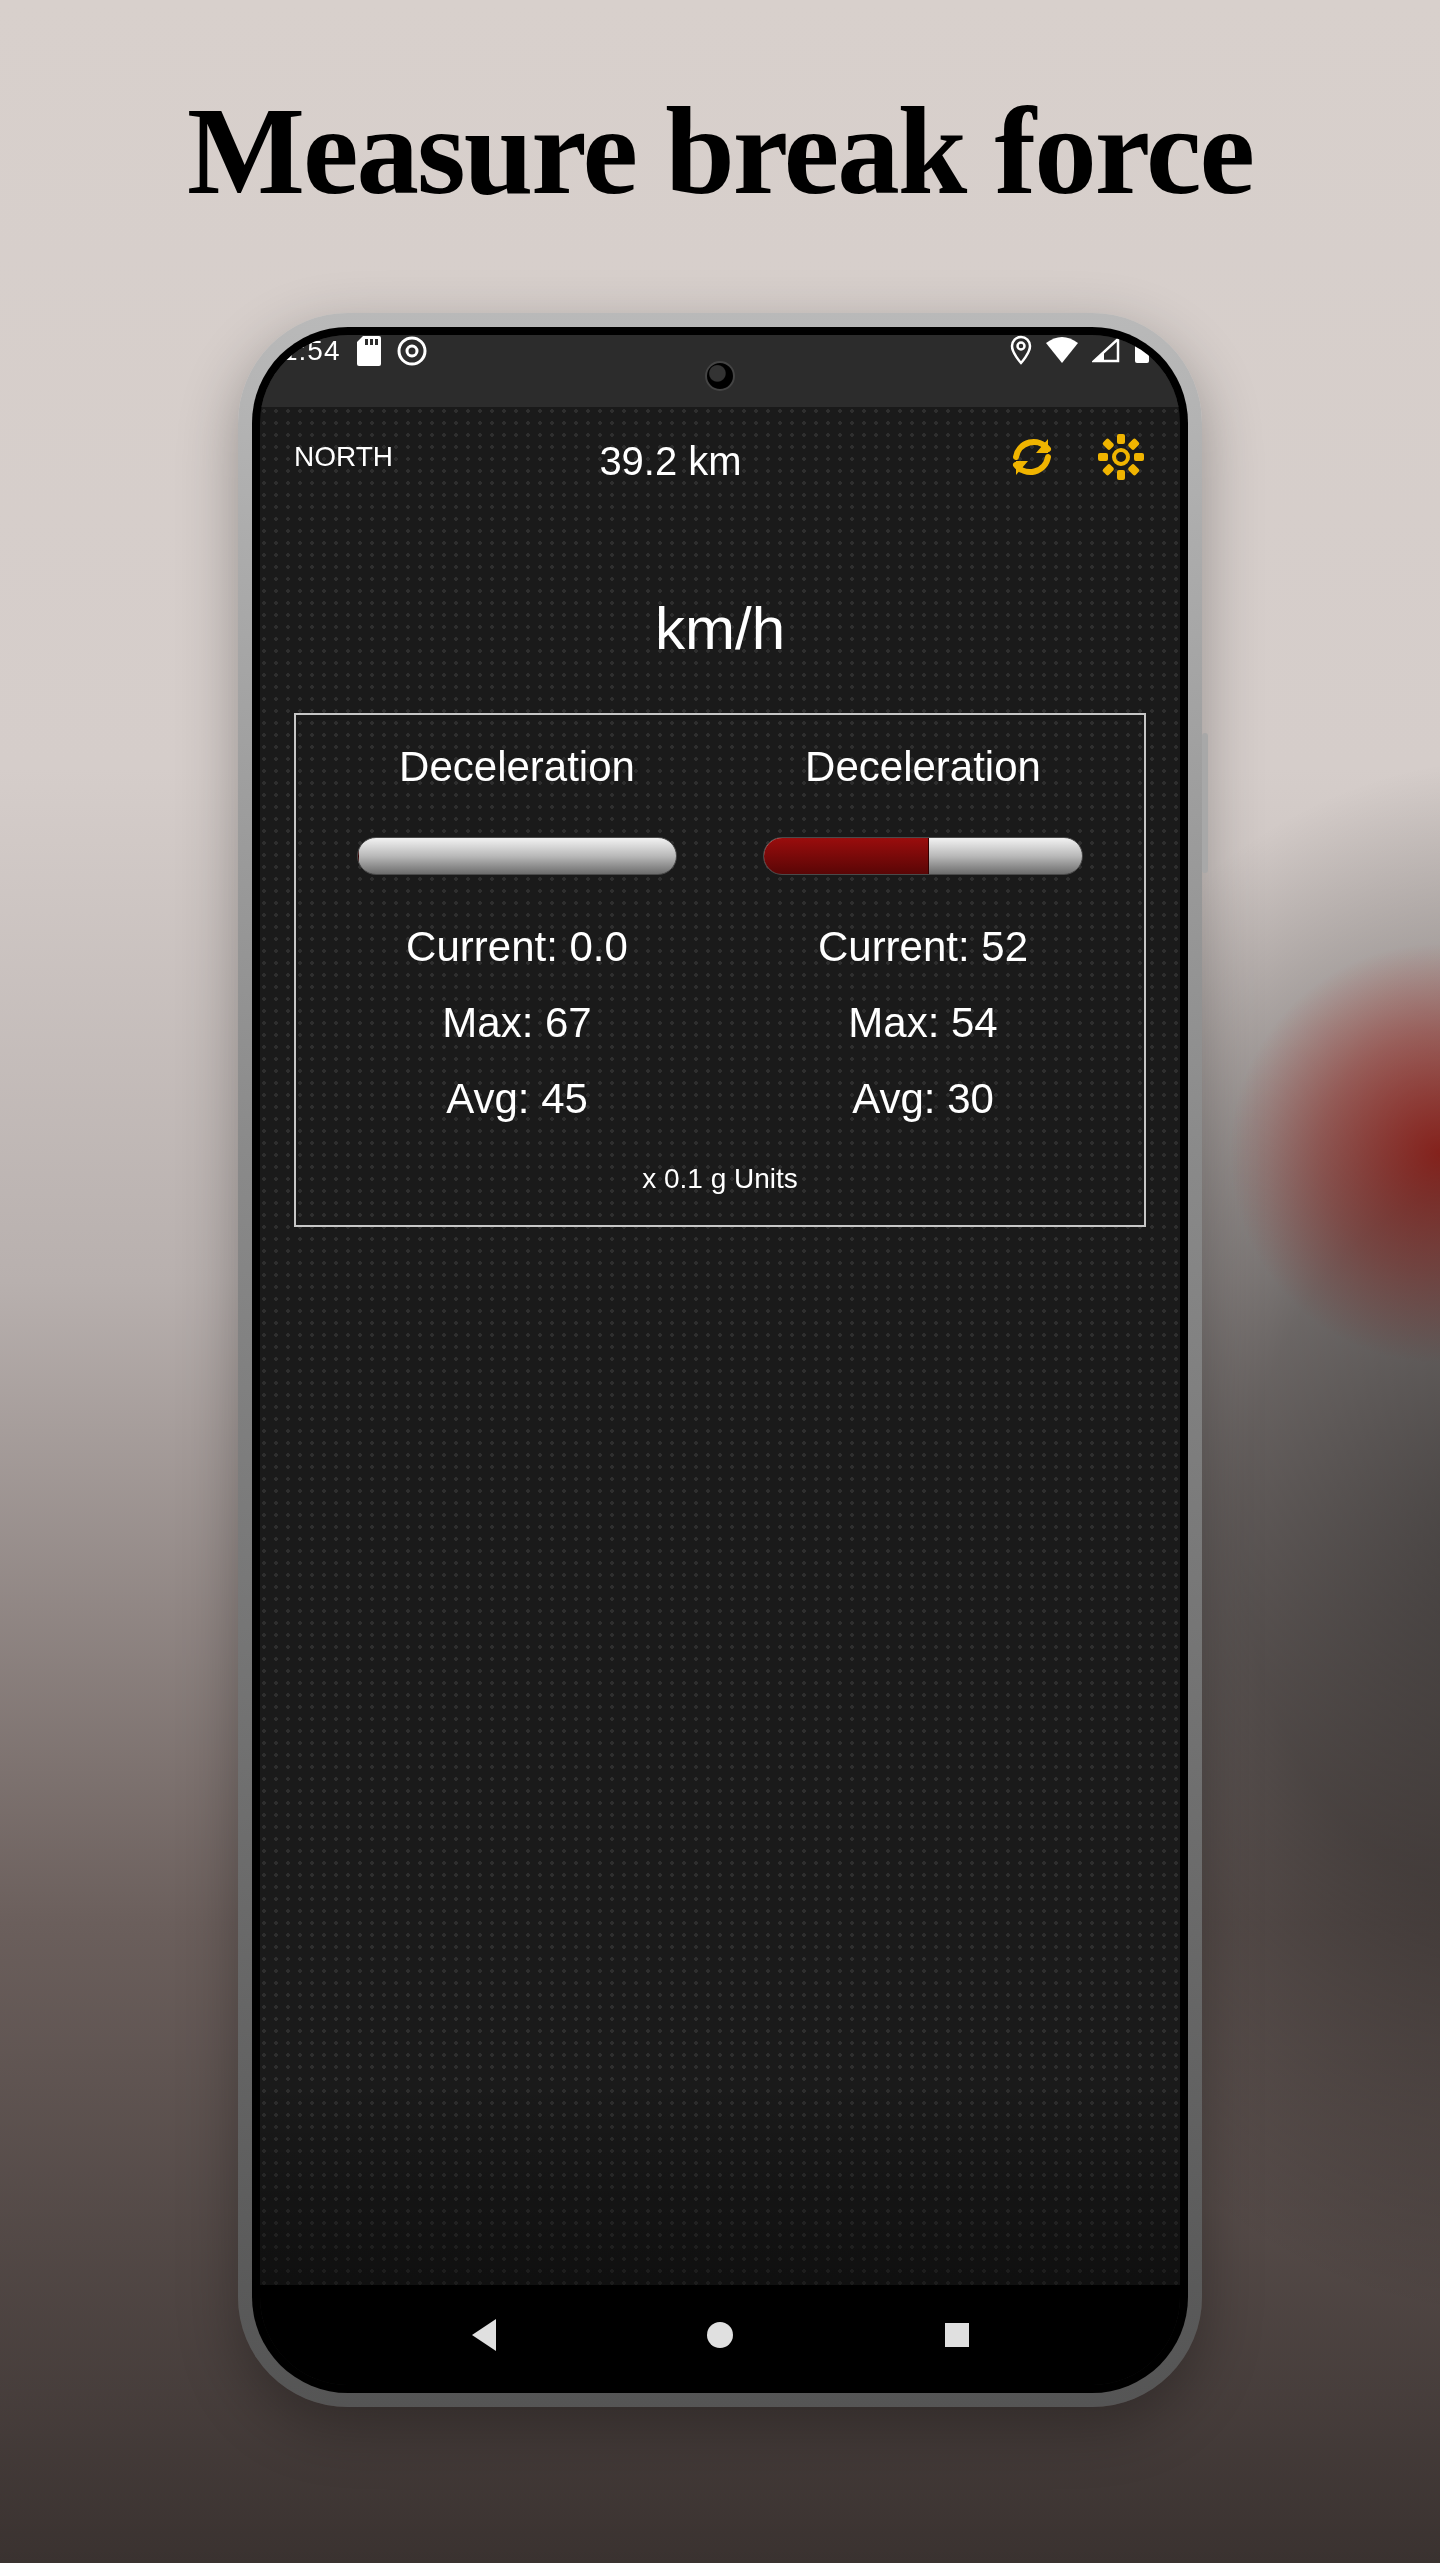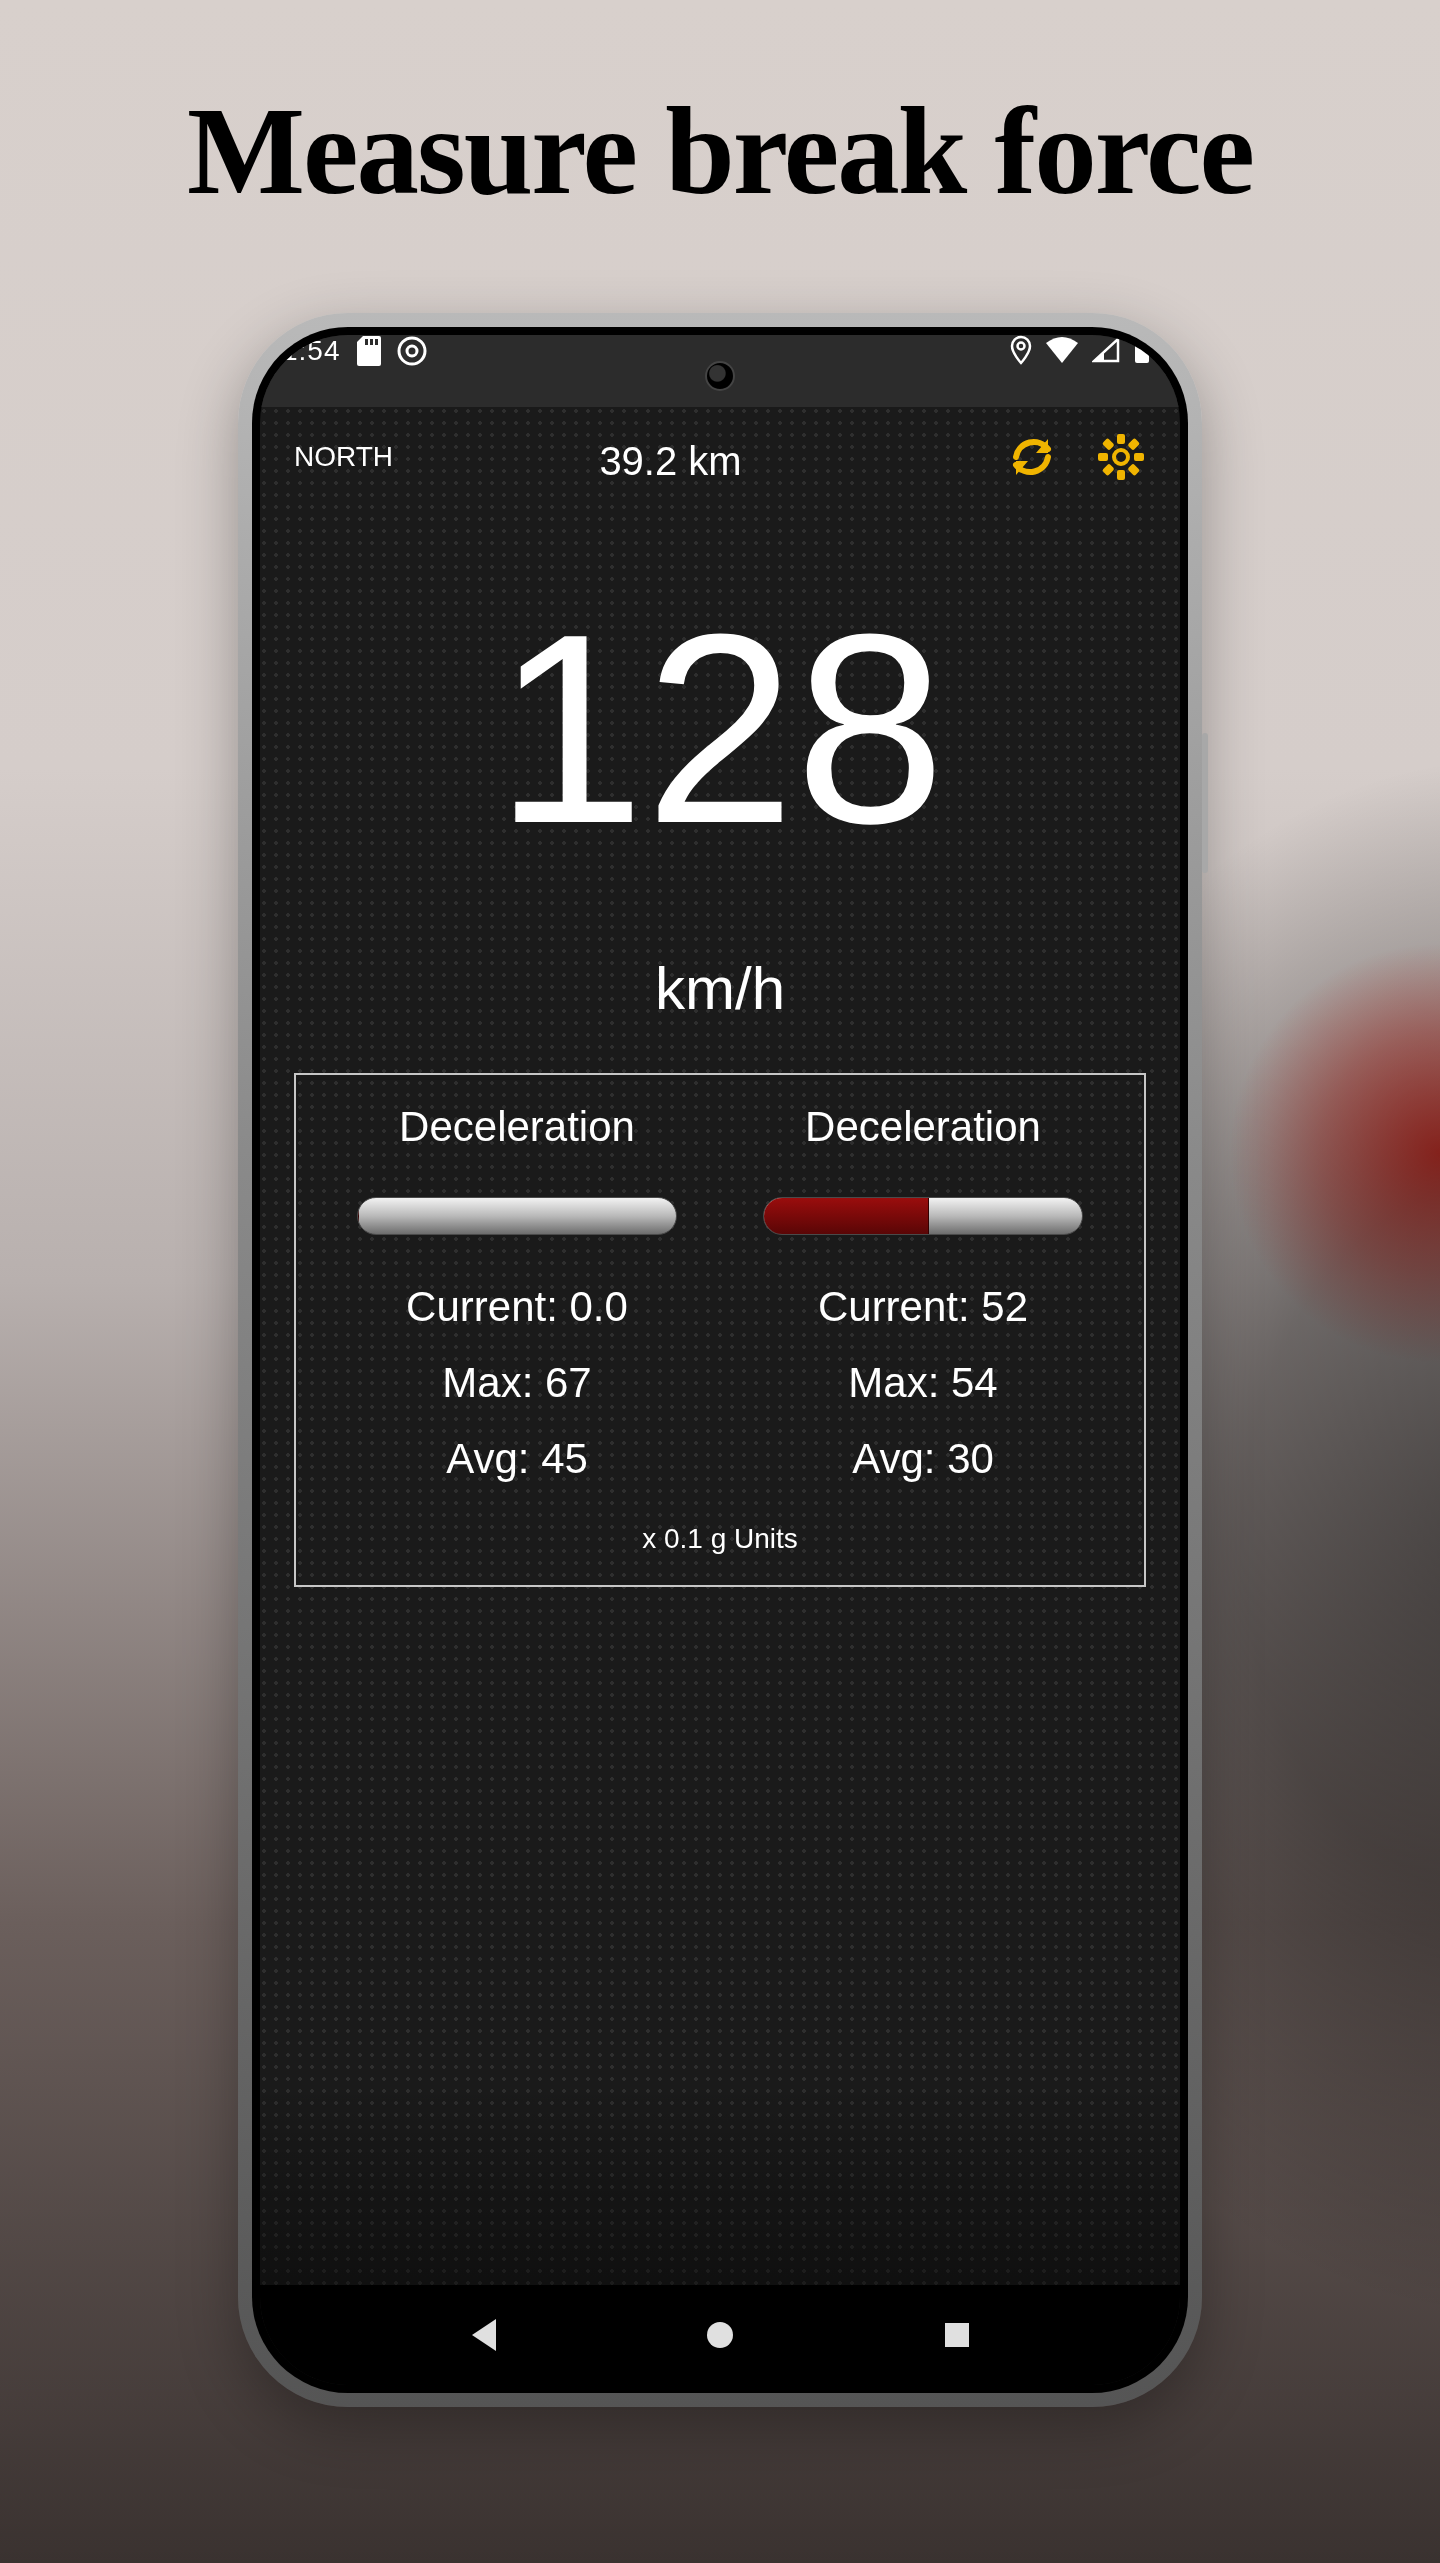--- a/index.html
+++ b/index.html
@@ -246,21 +246,20 @@
                     <rect x="21" y="38" width="8" height="10" rx="2" transform="rotate(45 25 25)"></rect>
                     <rect x="2" y="21" width="10" height="8" rx="2" transform="rotate(45 25 25)"></rect>
                     <rect x="38" y="21" width="10" height="8" rx="2" transform="rotate(45 25 25)"></rect>
                   </g>
                 </svg>
             </span>
           </div>
         </div>
 
         <div class="speed-area">
-          <div class="speed-val">128</div>
           <div class="speed-unit">km/h</div>
         </div>
 
         <div class="metrics-box">
           <div class="metrics-cols">
             <div class="metric-col">
               <div class="m-title">Deceleration</div>
               <div class="bar">
                 <div class="bar-fill" style="width:0%"></div>
               </div>

